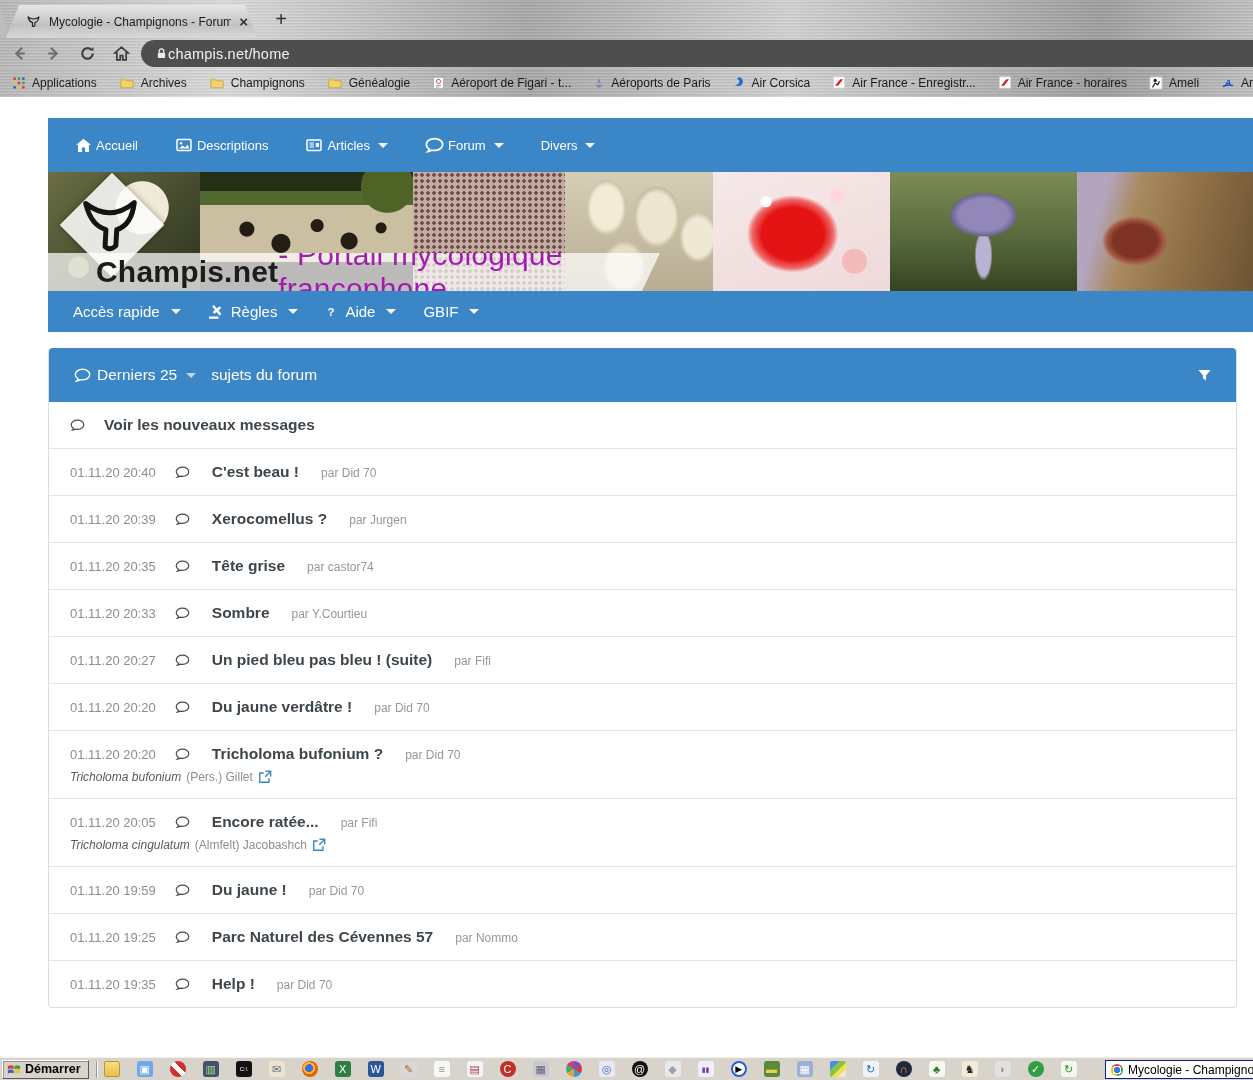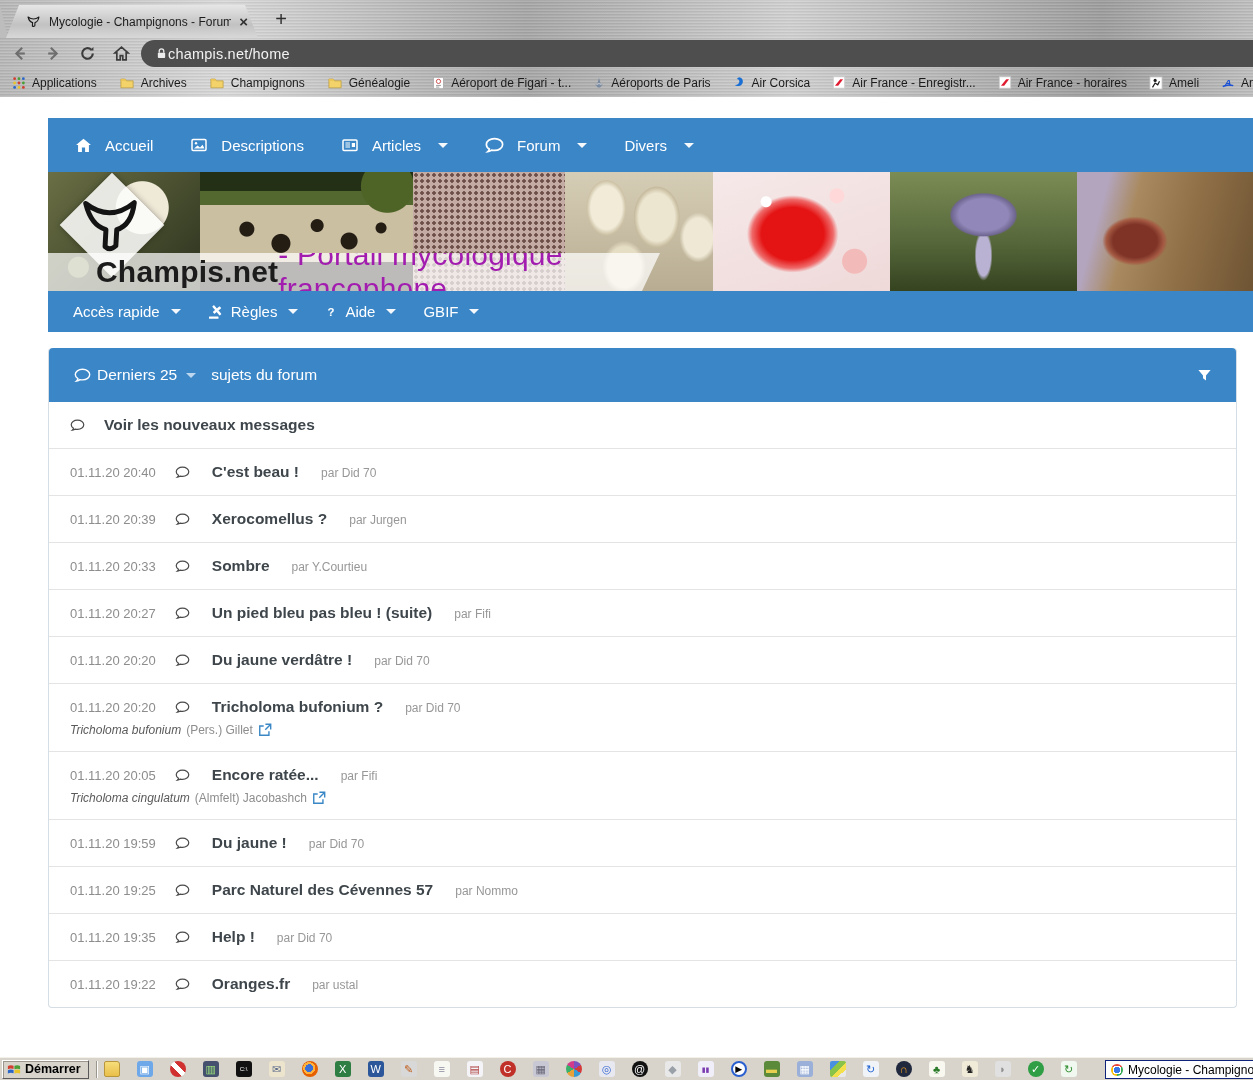--- a/index.html
+++ b/index.html
@@ -36,21 +36,21 @@
   #bookmarksbar { position:absolute; left:0; top:68px; width:1253px; height:29px; display:flex; align-items:center; padding-left:12px; gap:22px; overflow:hidden; }
   .bookmark { display:flex; align-items:center; gap:6px; white-space:nowrap; }
   .bookmark .bm-label { font-size:12px; color:#1b1b1b; }
 
   .icn { display:inline-flex; align-items:center; justify-content:center; line-height:0; }
 
   
   #page { position:absolute; left:0; top:97px; width:1253px; height:960px; background:#fff; overflow:hidden; }
 
   .mainnav { position:absolute; left:48px; top:21px; right:0; height:54px; background:#3b86c7; display:flex; align-items:center; gap:37px; padding-left:27px; }
-  .mainnav .nav-item { display:flex; align-items:center; gap:13px; color:#fff; font-size:15px; }
+  .mainnav .nav-item { display:flex; align-items:center; gap:4px; color:#fff; font-size:13px; }
   .subnav  { position:absolute; left:48px; top:194px; right:0; height:41px; background:#3b86c7; display:flex; align-items:center; gap:27px; padding-left:25px; }
   .subnav .nav-item { display:flex; align-items:center; gap:7px; color:#fff; font-size:15px; }
   .caret { display:inline-block; width:0; height:0; border-left:5px solid transparent; border-right:5px solid transparent; border-top:5px solid rgba(255,255,255,.95); margin-left:4px; }
 
   
   .banner { position:absolute; left:48px; top:75px; right:0; height:119px; display:flex; overflow:hidden; }
   .banner .seg { height:119px; flex:none; }
   .seg1 { width:152px;
     background:
       radial-gradient(circle at 62% 30%, #efe9d8 0 26px, rgba(239,233,216,0) 27px),
@@ -464,20 +464,32 @@
                 <svg viewBox="0 0 18 16" width="15" height="13">
                   <path d="M9 1.4C4.7 1.4 1.3 3.9 1.3 7c0 1.8 1.1 3.3 2.8 4.3-.2 1-.6 1.8-1.4 2.5 1.4-.2 2.7-.7 3.6-1.4.8.2 1.7.3 2.7.3 4.3 0 7.7-2.5 7.7-5.7S13.3 1.4 9 1.4z" fill="none" stroke="currentColor" stroke-width="1.5"></path>
                 </svg>
               </span>
               <span class="t-title">Xerocomellus ?</span>
               <span class="t-by">par Jurgen</span>
             </div>
           </div>
           <div class="topic-row">
             <div class="t-line">
+              <span class="t-time">01.11.20 20:35</span>
+              <span class="icn row-comment-icn">
+                <svg viewBox="0 0 18 16" width="15" height="13">
+                  <path d="M9 1.4C4.7 1.4 1.3 3.9 1.3 7c0 1.8 1.1 3.3 2.8 4.3-.2 1-.6 1.8-1.4 2.5 1.4-.2 2.7-.7 3.6-1.4.8.2 1.7.3 2.7.3 4.3 0 7.7-2.5 7.7-5.7S13.3 1.4 9 1.4z" fill="none" stroke="currentColor" stroke-width="1.5"></path>
+                </svg>
+              </span>
+              <span class="t-title">Tête grise</span>
+              <span class="t-by">par castor74</span>
+            </div>
+          </div>
+          <div class="topic-row">
+            <div class="t-line">
               <span class="t-time">01.11.20 20:33</span>
               <span class="icn row-comment-icn">
                 <svg viewBox="0 0 18 16" width="15" height="13">
                   <path d="M9 1.4C4.7 1.4 1.3 3.9 1.3 7c0 1.8 1.1 3.3 2.8 4.3-.2 1-.6 1.8-1.4 2.5 1.4-.2 2.7-.7 3.6-1.4.8.2 1.7.3 2.7.3 4.3 0 7.7-2.5 7.7-5.7S13.3 1.4 9 1.4z" fill="none" stroke="currentColor" stroke-width="1.5"></path>
                 </svg>
               </span>
               <span class="t-title">Sombre</span>
               <span class="t-by">par Y.Courtieu</span>
             </div>
           </div>
@@ -578,32 +590,20 @@
           <div class="topic-row">
             <div class="t-line">
               <span class="t-time">01.11.20 19:35</span>
               <span class="icn row-comment-icn">
                 <svg viewBox="0 0 18 16" width="15" height="13">
                   <path d="M9 1.4C4.7 1.4 1.3 3.9 1.3 7c0 1.8 1.1 3.3 2.8 4.3-.2 1-.6 1.8-1.4 2.5 1.4-.2 2.7-.7 3.6-1.4.8.2 1.7.3 2.7.3 4.3 0 7.7-2.5 7.7-5.7S13.3 1.4 9 1.4z" fill="none" stroke="currentColor" stroke-width="1.5"></path>
                 </svg>
               </span>
               <span class="t-title">Help !</span>
               <span class="t-by">par Did 70</span>
-            </div>
-          </div>
-          <div class="topic-row">
-            <div class="t-line">
-              <span class="t-time">01.11.20 19:22</span>
-              <span class="icn row-comment-icn">
-                <svg viewBox="0 0 18 16" width="15" height="13">
-                  <path d="M9 1.4C4.7 1.4 1.3 3.9 1.3 7c0 1.8 1.1 3.3 2.8 4.3-.2 1-.6 1.8-1.4 2.5 1.4-.2 2.7-.7 3.6-1.4.8.2 1.7.3 2.7.3 4.3 0 7.7-2.5 7.7-5.7S13.3 1.4 9 1.4z" fill="none" stroke="currentColor" stroke-width="1.5"></path>
-                </svg>
-              </span>
-              <span class="t-title">Oranges.fr</span>
-              <span class="t-by">par ustal</span>
             </div>
           </div>
         </div>
     </section>
   </div>
 
   <div id="taskbar">
     <div class="start-btn">
       <span class="icn">
         <svg viewBox="0 0 16 16" width="14" height="14">

